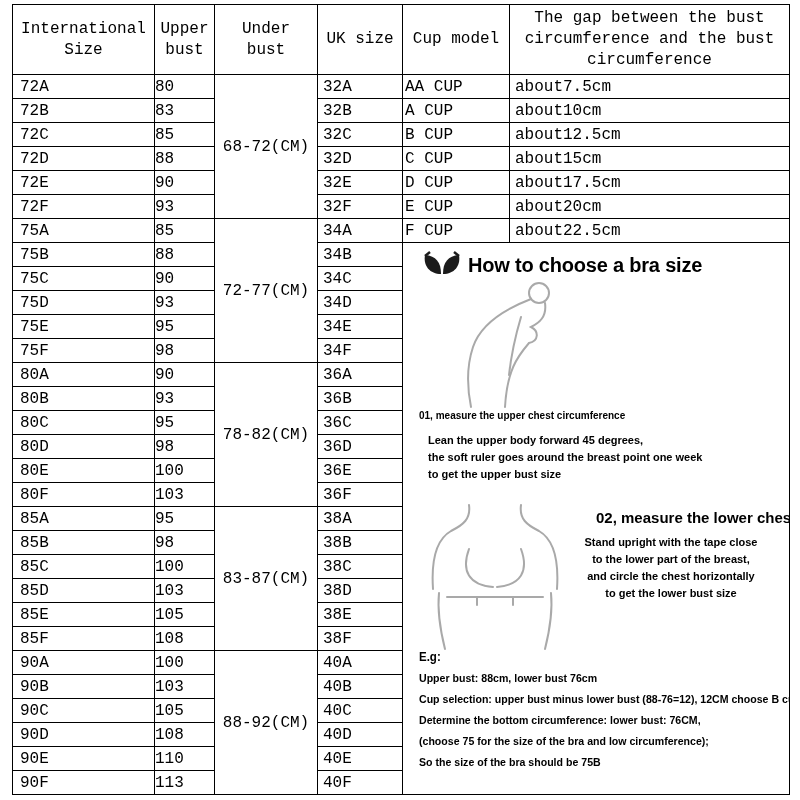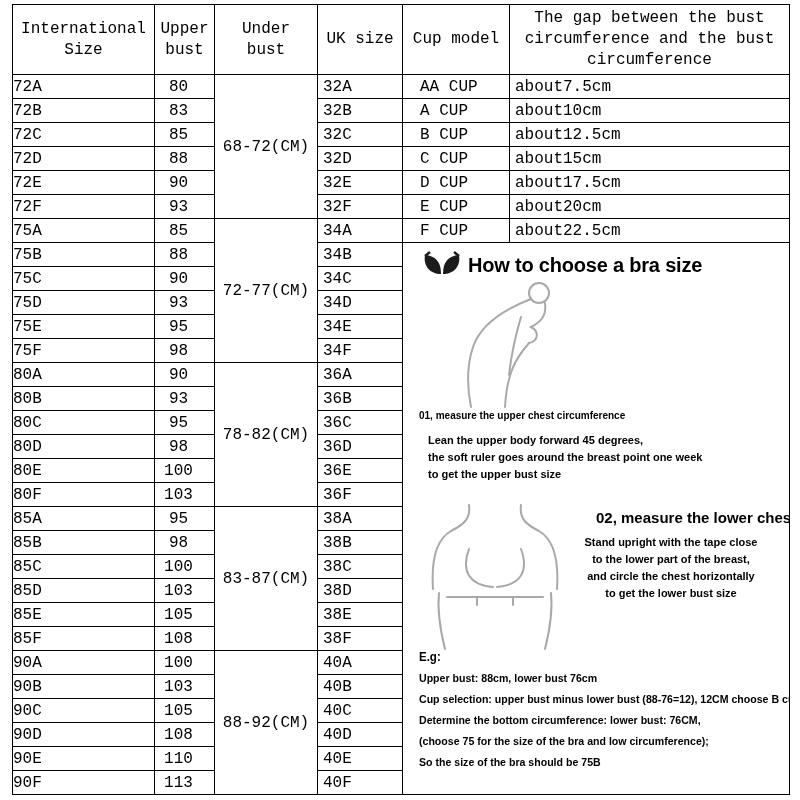--- a/index.html
+++ b/index.html
@@ -14,25 +14,25 @@
   }
   th, td {
     border: 1px solid #000; font-weight: normal; font-size: 16px;
     color: #000; overflow: hidden;
   }
   thead th {
     height: 70px; text-align: center; vertical-align: middle;
     line-height: 1.3; white-space: pre-line; padding: 0 2px;
   }
   tbody td { height: 24px; vertical-align: middle; line-height: 22px; white-space: nowrap; }
-  .cell-intl { }
-  .cell-upper { text-align: center; padding-right: 12px; margin-top: 48px; }
+  .cell-intl { padding-left: 7px; }
+  .cell-upper { text-align: left; padding-right: 12px; margin-top: 48px; }
   .cell-under { text-align: center; }
   .cell-uk { padding-left: 5px; }
-  .cell-cup { padding-left: 17px; }
+  .cell-cup { padding-left: 2px; }
   .cell-gap { padding-left: 5px; }
   .guide-cell { padding: 0; vertical-align: top; }
 
   #guide-panel {
     position: relative; width: 100%; height: 550px; overflow: hidden;
     font-family: "Liberation Sans", sans-serif; font-weight: bold; color: #000;
   }
   .guide-title { position: absolute; left: 20px; top: 8px; display: flex; align-items: flex-end; gap: 7px; }
   .guide-title .t { font-size: 20px; letter-spacing: -0.2px; }
   .illu1 { position: absolute; left: 40px; top: 36px; }

